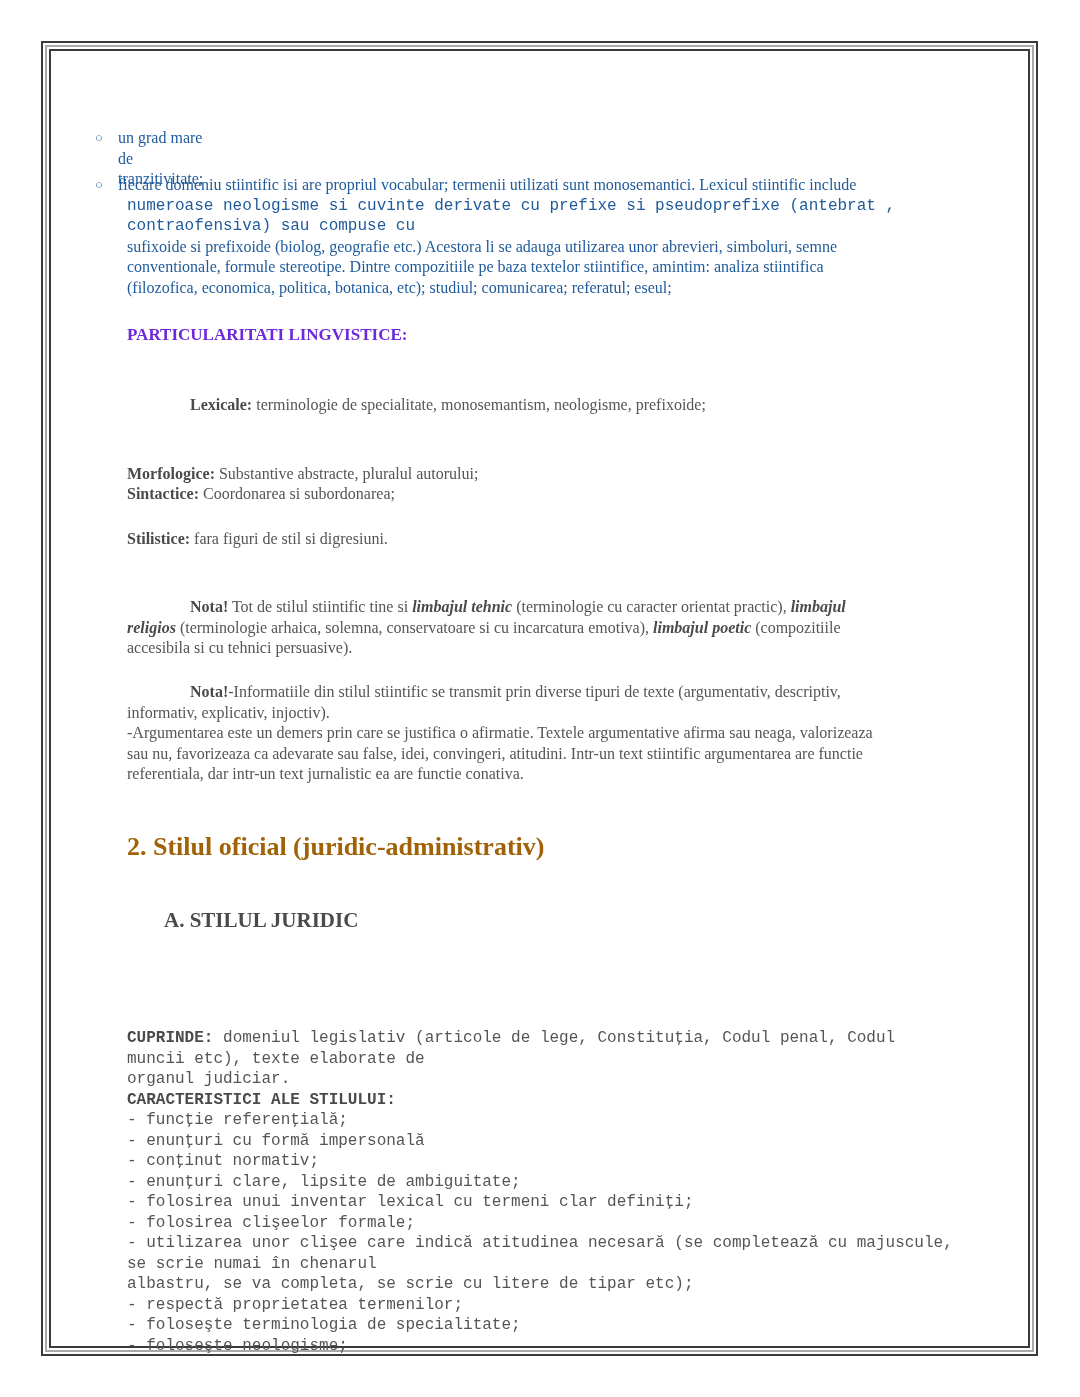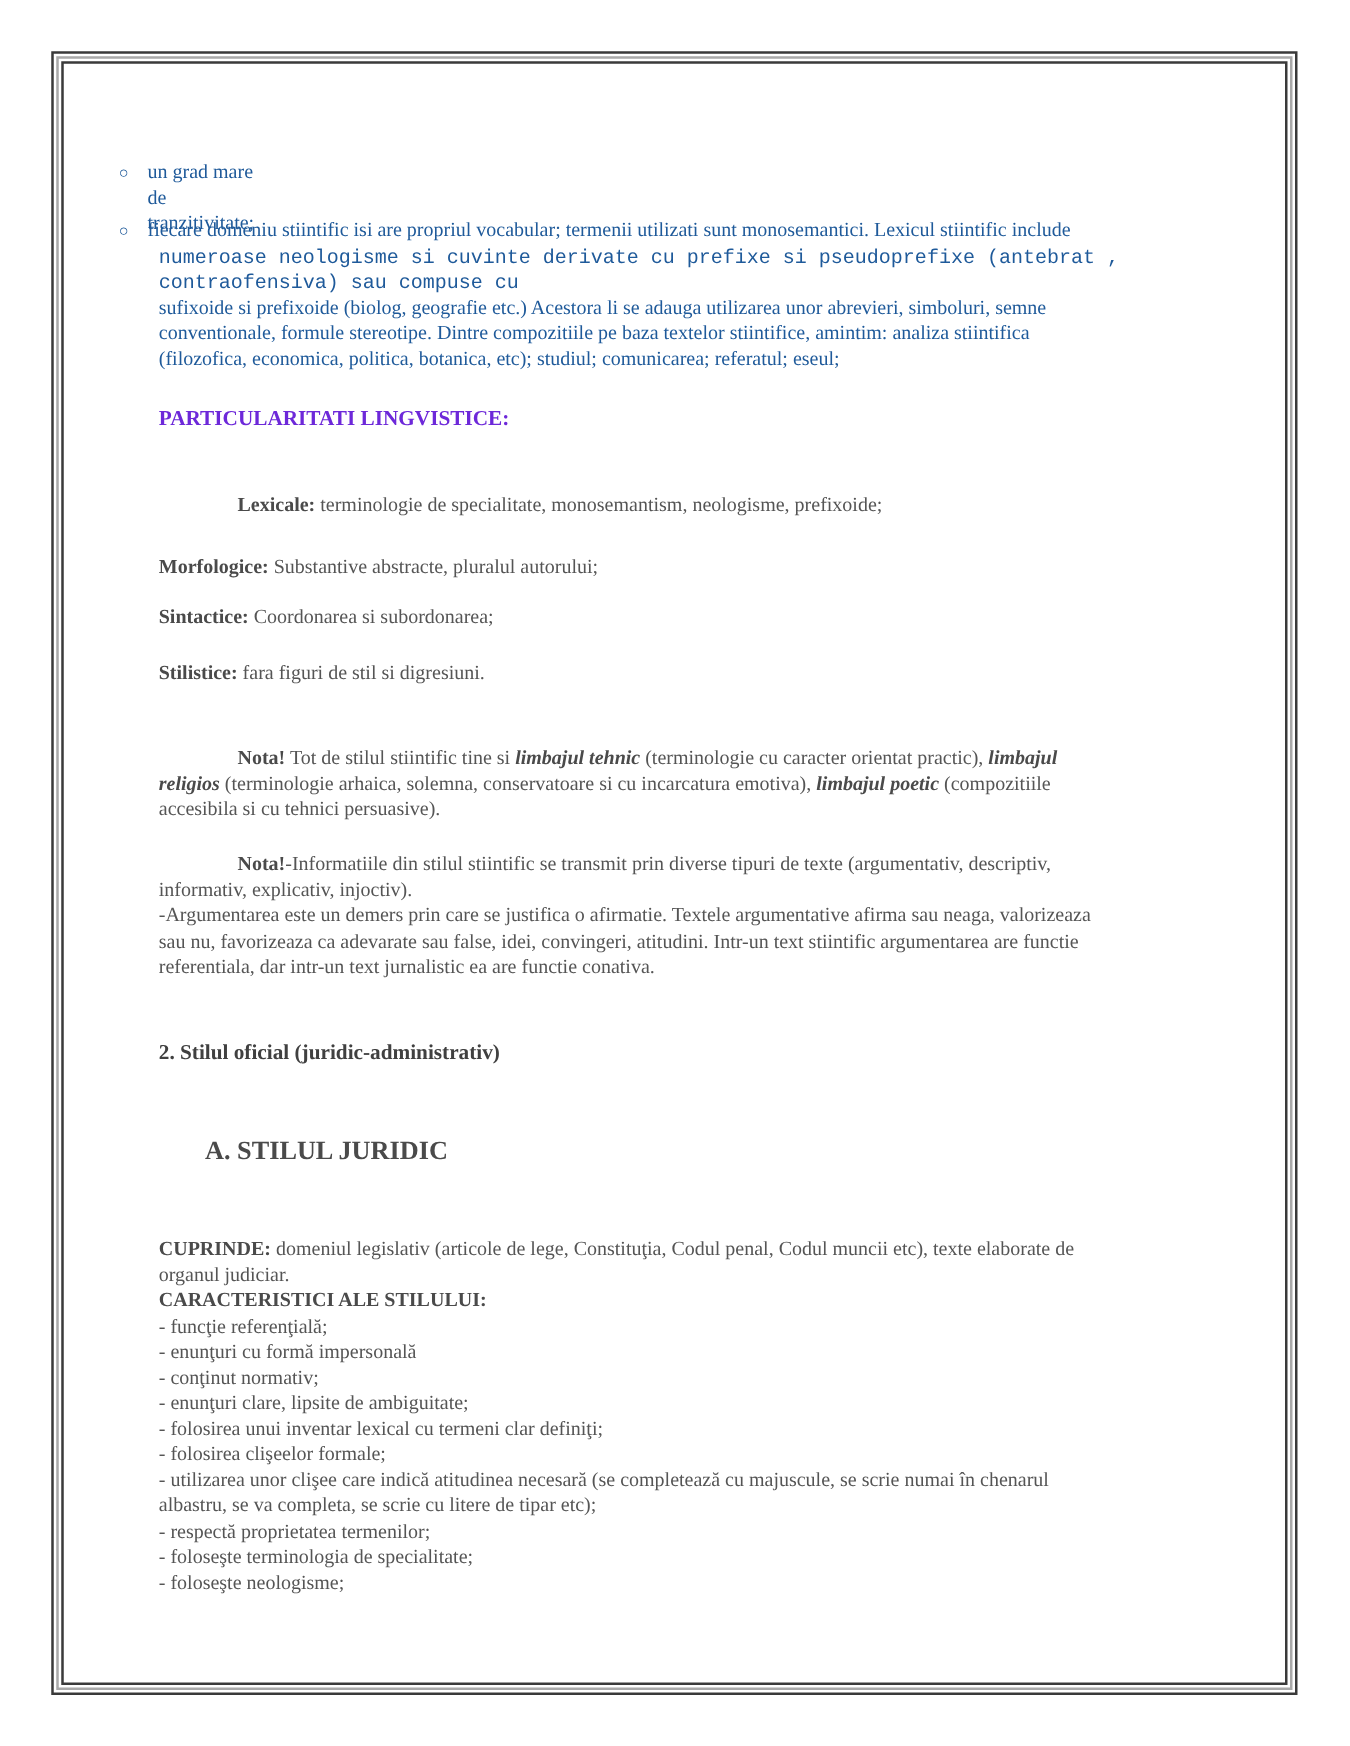--- a/index.html
+++ b/index.html
@@ -12,21 +12,21 @@
   .frame-inner { position: absolute; left: 2px; top: 2px; right: 2px; bottom: 2px;
                  border: 2px solid #3a3a3a; }
   .blue { color: #1f5a9a; }
   .gray { color: #555555; }
   .txt { font-size: 16px; line-height: 20.5px; }
   .bullet-row { position: absolute; left: 95px; }
   .bullet { position: absolute; left: 0; top: 0; width: 20px; font-size: 13px; }
   .bullet-text { position: absolute; left: 23px; top: 0; }
   .block { position: absolute; left: 127px; width: 830px; }
   .heading-caps { font-weight: bold; font-size: 17px; color: #6d28d9; }
-  .h2 { font-weight: bold; font-size: 17px; color: #404040; }
+  .h2 { font-weight: bold; font-size: 26px; color: #a16207; }
   .h3 { font-weight: bold; font-size: 21px; color: #4a4a4a; margin-left: 37px; }
   b { font-weight: bold; color: #4a4a4a; }
   .bi { font-weight: bold; font-style: italic; color: #4a4a4a; text-align: right; }
   .indent { display: inline-block; width: 63px; }
   .list-line { display: block; }
 </style>
 </head>
 <body>
 
 <div class="frame-outer">
@@ -49,21 +49,21 @@
     <span class="list-line" style="padding-left:9px;">conventionale, formule stereotipe. Dintre compozitiile pe baza textelor stiintifice, amintim: analiza stiintifica</span>
     <span class="list-line" style="padding-left:9px;">(filozofica, economica, politica, botanica, etc); studiul; comunicarea; referatul; eseul;</span>
   </div>
 </div>
 
 <div class="block heading-caps" style="top:325px;">PARTICULARITATI LINGVISTICE:</div>
 
 <div class="block txt gray" style="top:395px;">
   <span class="indent"></span><b>Lexicale:</b><span> terminologie de specialitate, monosemantism, neologisme, prefixoide;</span>
 </div>
-<div class="block txt gray" style="top:444px;">
+<div class="block txt gray" style="top:464px;">
   <b>Morfologice:</b><span> Substantive abstracte, pluralul autorului;</span>
 </div>
 <div class="block txt gray" style="top:484px;">
   <b>Sintactice:</b><span> Coordonarea si subordonarea;</span>
 </div>
 <div class="block txt gray" style="top:529px;">
   <b>Stilistice:</b><span> fara figuri de stil si digresiuni.</span>
 </div>
 
 <div class="block txt gray" style="top:597px;">
@@ -76,21 +76,21 @@
   <span class="list-line"><span class="indent"></span><b>Nota!</b><span>-Informatiile din stilul stiintific se transmit prin diverse tipuri de texte (argumentativ, descriptiv,</span></span>
   <span class="list-line">informativ, explicativ, injoctiv).</span>
   <span class="list-line">-Argumentarea este un demers prin care se justifica o afirmatie. Textele argumentative afirma sau neaga, valorizeaza</span>
   <span class="list-line">sau nu, favorizeaza ca adevarate sau false, idei, convingeri, atitudini. Intr-un text stiintific argumentarea are functie</span>
   <span class="list-line">referentiala, dar intr-un text jurnalistic ea are functie conativa.</span>
 </div>
 
 <div class="block h2" style="top:832px;">2. Stilul oficial (juridic-administrativ)</div>
 <div class="block h3" style="top:908px;">A. STILUL JURIDIC</div>
 
-<div class="block txt gray" style="top:990px;">
+<div class="block txt gray" style="top:1028px;font-family:Liberation Mono, monospace;">
   <span class="list-line"><b>CUPRINDE:</b><span> domeniul legislativ (articole de lege, Constituţia, Codul penal, Codul muncii etc), texte elaborate de</span></span>
   <span class="list-line">organul judiciar.</span>
   <b class="list-line">CARACTERISTICI ALE STILULUI:</b>
   <span class="list-line">- funcţie referenţială;</span>
   <span class="list-line">- enunţuri cu formă impersonală</span>
   <span class="list-line">- conţinut normativ;</span>
   <span class="list-line">- enunţuri clare, lipsite de ambiguitate;</span>
   <span class="list-line">- folosirea unui inventar lexical cu termeni clar definiţi;</span>
   <span class="list-line">- folosirea clişeelor formale;</span>
   <span class="list-line">- utilizarea unor clişee care indică atitudinea necesară (se completează cu majuscule, se scrie numai în chenarul</span>

